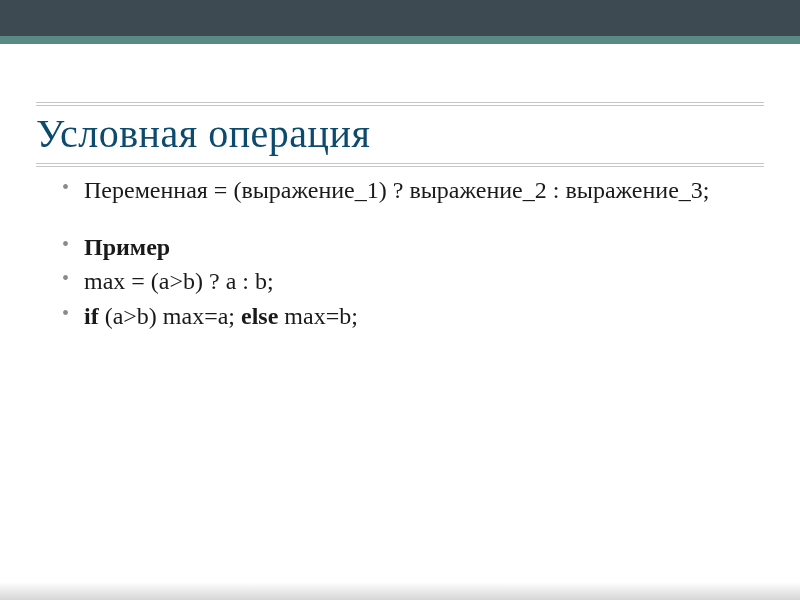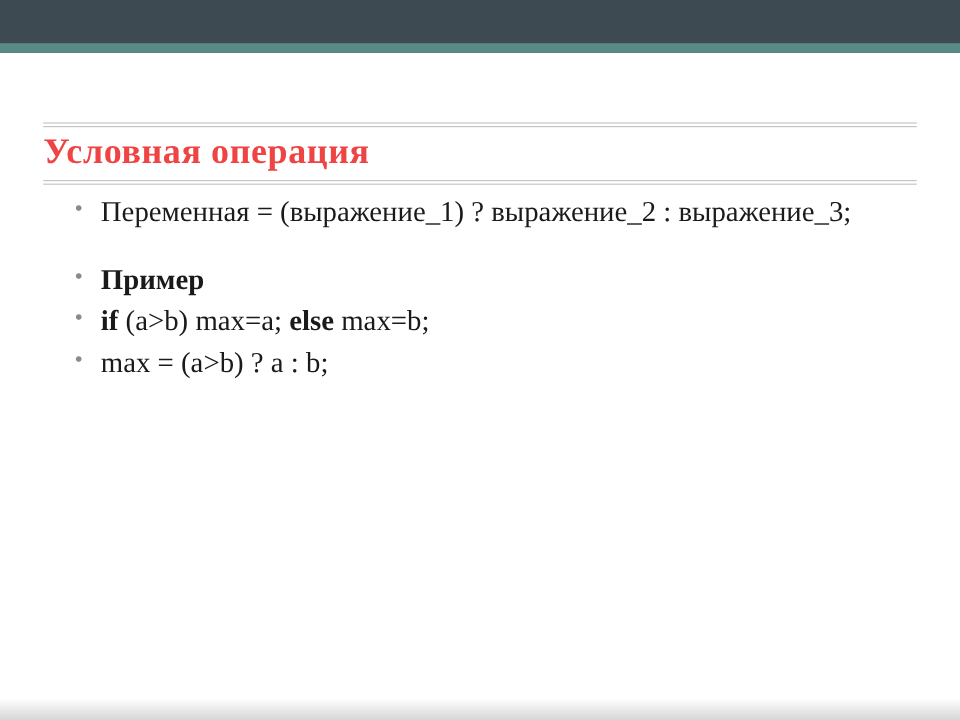--- a/index.html
+++ b/index.html
@@ -20,24 +20,24 @@
   .spacer {
     height: 58px;
   }
   .rule {
     margin: 0 36px 0 36px;
     height: 2px;
     border-top: 1px solid #c6c6c6;
     border-bottom: 1px solid #c6c6c6;
   }
   .title {
-    font-size: 30px;
-    color: #ef4444;
+    font-size: 40px;
+    color: #0c4a6e;
     margin: 4px 0 6px 36px;
-    font-weight: bold;
+    font-weight: normal;
     letter-spacing: 0.5px;
   }
   .content {
     padding: 8px 40px 0 62px;
     font-size: 24px;
     color: #1a1a1a;
   }
   .bullet-item {
     position: relative;
     padding-left: 22px;
@@ -77,22 +77,22 @@
 
   <div class="bullet-item">
     <span>Переменная = (выражение_1) ? выражение_2 : выражение_3;</span>
   </div>
 
   <div class="bullet-item group-gap">
     <span class="bold">Пример</span>
   </div>
 
   <div class="bullet-item">
-    <span class="bold">if</span><span> (a&gt;b) max=a; </span><span class="bold">else</span><span> max=b;</span>
+    <span>max = (a&gt;b) ? a : b;</span>
   </div>
 
   <div class="bullet-item">
-    <span>max = (a&gt;b) ? a : b;</span>
+    <span class="bold">if</span><span> (a&gt;b) max=a; </span><span class="bold">else</span><span> max=b;</span>
   </div>
 
 </div>
 
 <div class="bottom-shadow"></div>
 
 </body></html>

